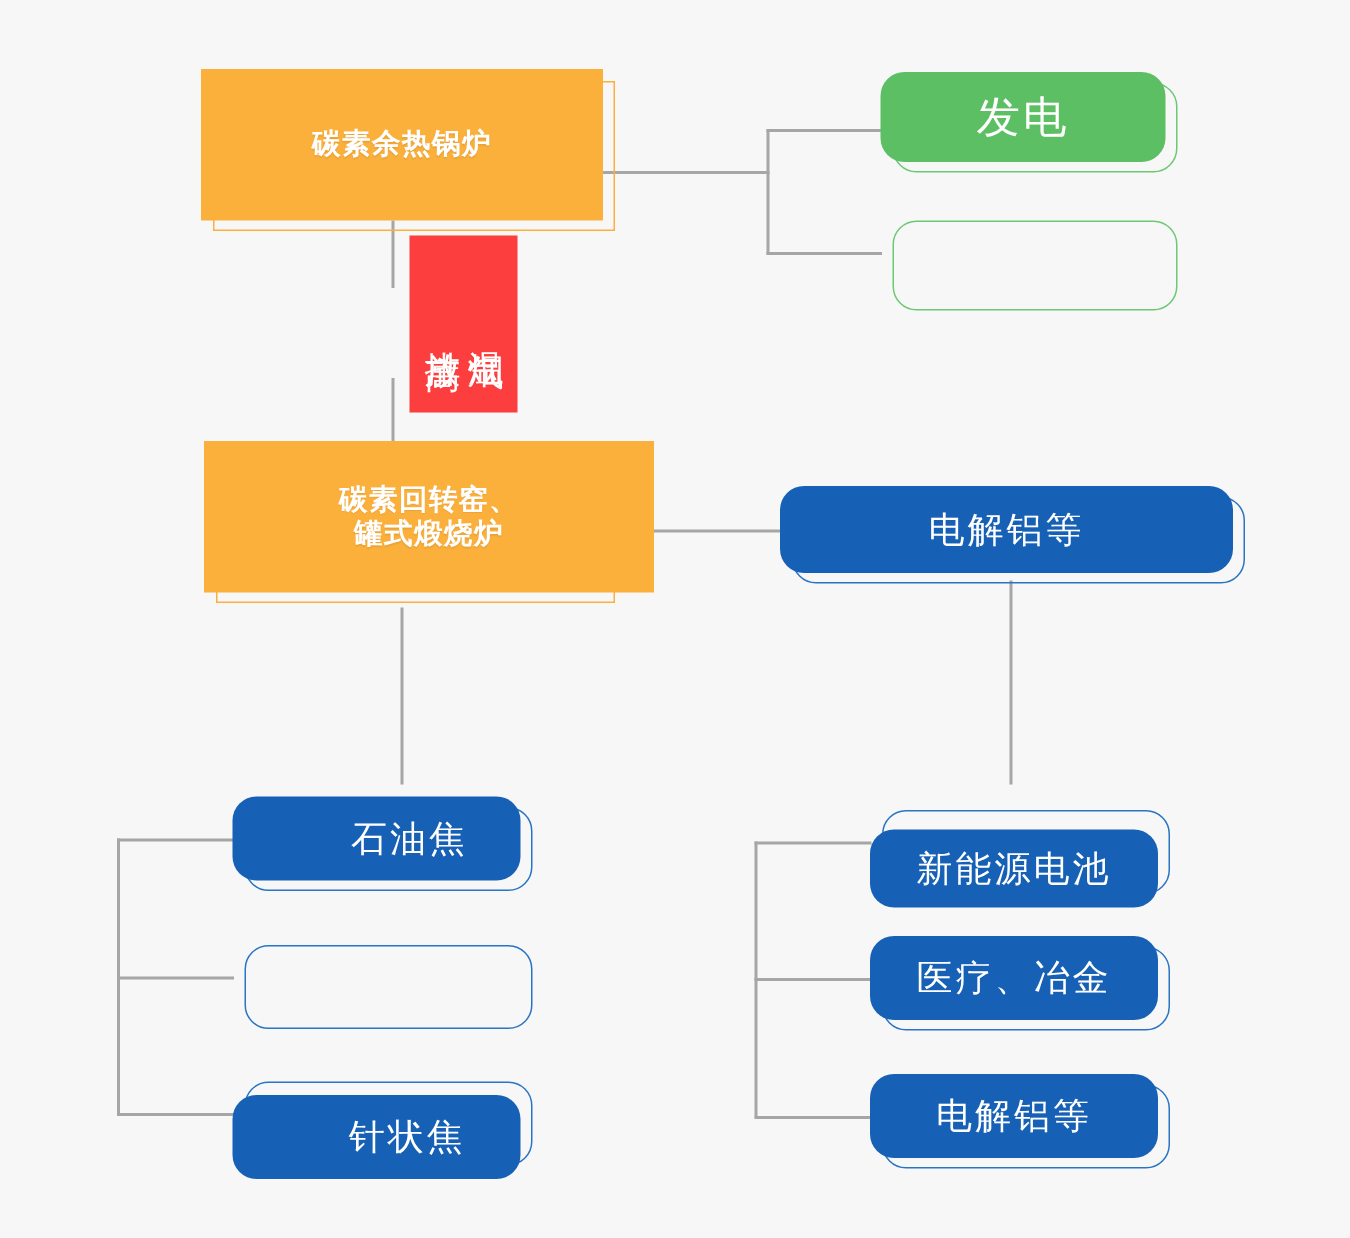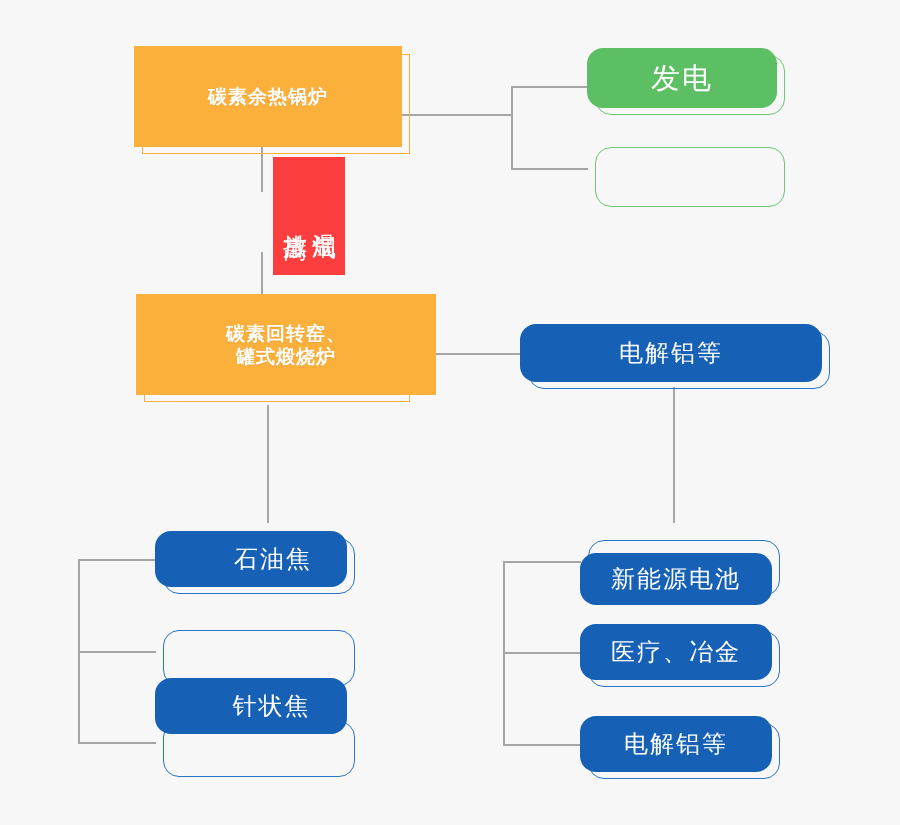--- a/index.html
+++ b/index.html
@@ -167,21 +167,21 @@
   </div>
 
   <div class="shell blue-shell" style="left:163px; top:538px; width:192px; height:56px;"></div>
   <div class="node blue-box" style="left:155px; top:531px; width:192px; height:56px;padding-left:44px;">
     <span class="node-label">石油焦</span>
   </div>
 
   <div class="shell blue-shell" style="left:163px; top:630px; width:192px; height:56px;"></div>
 
   <div class="shell blue-shell" style="left:163px; top:721px; width:192px; height:56px;"></div>
-  <div class="node blue-box" style="left:155px; top:678px; width:192px; height:56px;padding-left:41px;">
+  <div class="node blue-box" style="left:155px; top:730px; width:192px; height:56px;padding-left:41px;">
     <span class="node-label">针状焦</span>
   </div>
 
   <div class="shell blue-shell" style="left:588px; top:540px; width:192px; height:56px;"></div>
   <div class="node blue-box" style="left:580px; top:553px; width:192px; height:52px;">
     <span class="node-label">新能源电池</span>
   </div>
 
   <div class="shell blue-shell" style="left:588px; top:631px; width:192px; height:56px;"></div>
   <div class="node blue-box" style="left:580px; top:624px; width:192px; height:56px;justify-content:center;">

